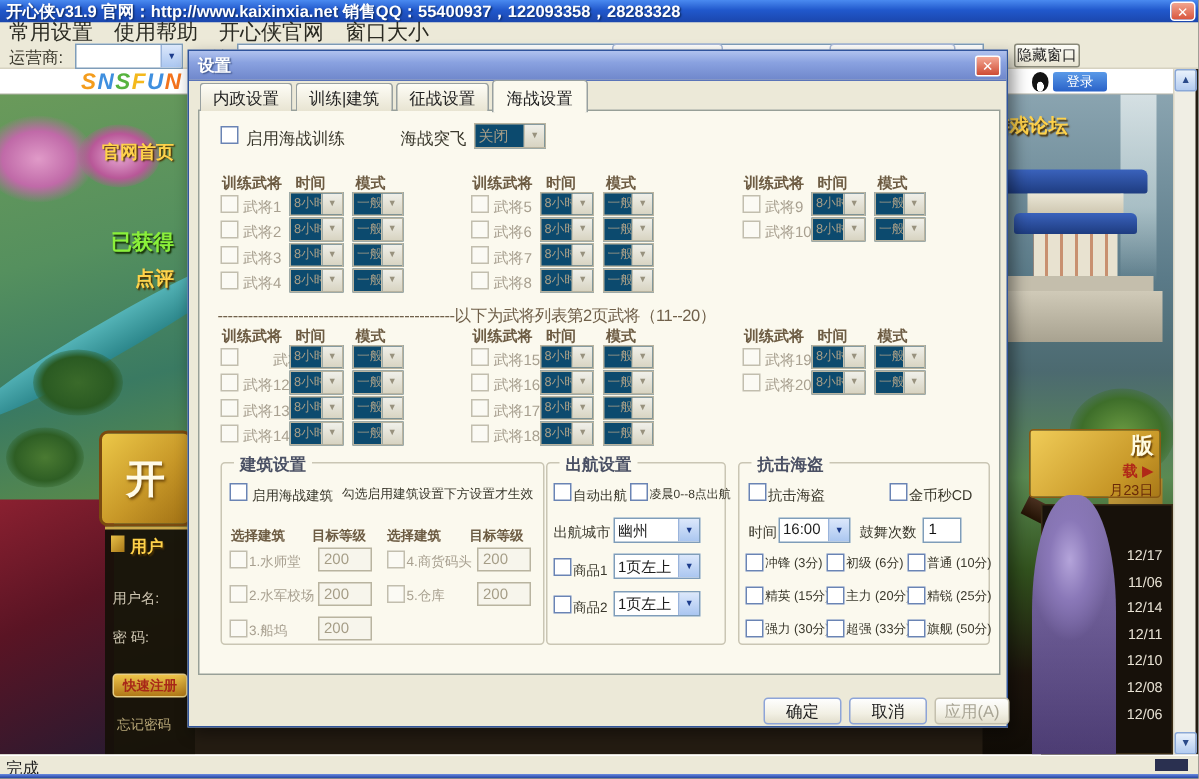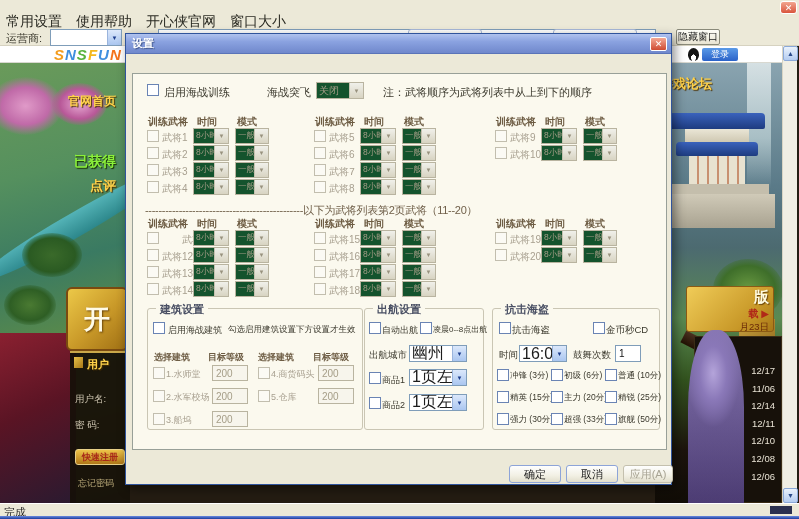--- a/index.html
+++ b/index.html
@@ -17,26 +17,26 @@
   .mitem{margin-right:14px;color:#2a2a22;font-size:14px;}
   .toolbar{position:absolute;left:0;top:28px;width:799px;height:18px;background:#ece9d8;border-bottom:1px solid #d6d2c0;box-sizing:border-box;}
   .tbtn{position:absolute;height:17px;border:1px solid #a8b8d8;border-radius:3px;background:linear-gradient(180deg,#fff,#ece8d8);box-sizing:border-box;}
   .hidebtn{position:absolute;left:676px;top:1px;width:44px;height:16px;border:1px solid #8a8a7a;border-radius:2px;
     background:linear-gradient(180deg,#fdfdf8,#e8e4d2);font-size:10px;display:flex;align-items:center;justify-content:center;color:#222;box-sizing:border-box;}
   .urlinput{position:absolute;left:158px;top:1px;width:498px;height:16px;background:#fff;border:1px solid #7f9db9;box-sizing:border-box;color:#555;font-size:10px;overflow:hidden;}
   
   .cb{position:absolute;width:12px;height:12px;background:#fff;border:1px solid #9a968a;box-sizing:border-box;}
   .cb.en{border-color:#6a84b4;}
   .cb.dis{border-color:#c2beae;background:#fbfaf4;}
-  .sel{position:absolute;height:17px;box-sizing:border-box;border:1px solid #b9b4a0;background:#14532d;display:flex;align-items:center;overflow:hidden;}
+  .sel{position:absolute;height:17px;box-sizing:border-box;border:1px solid #b9b4a0;background:#0c4a6e;display:flex;align-items:center;overflow:hidden;}
   .sel .t{flex:1;padding:0 2px;font-size:8.5px;color:#a59d87;white-space:nowrap;overflow:hidden;}
   .sel .a{width:13px;align-self:stretch;background:linear-gradient(180deg,#f0f0ea,#d8d4c2);border-left:1px solid #c6c2b0;
     display:flex;align-items:center;justify-content:center;font-size:6px;color:#98927e;}
   .sel.en{border-color:#7f9db9;background:#fff;}
-  .sel.en .t{color:#1c1c1c;font-size:16px;}
+  .sel.en .t{color:#1c1c1c;font-size:10px;}
   .sel.en .a{background:linear-gradient(180deg,#dce8fb 0%,#aac6f0 100%);border-left:1px solid #9ab4dc;color:#1c3c8c;}
   .inp{position:absolute;height:16px;box-sizing:border-box;border:1px solid #b9b4a0;background:#f7f5ec;color:#a59d87;font-size:10px;padding:0 3px;display:flex;align-items:center;}
   .inp.en{border-color:#7f9db9;background:#fff;color:#111;}
   .btn{position:absolute;height:18px;box-sizing:border-box;border:1px solid #8da4d8;border-radius:3px;
     background:linear-gradient(180deg,#fefefe 0%,#f2f0e4 60%,#e2decc 100%);font-size:11px;color:#1c1c1c;
     display:flex;align-items:center;justify-content:center;}
   .btn.dis{border-color:#c4c0ae;color:#a8a494;}
   .grp{position:absolute;border:1px solid #cac6b4;border-radius:3px;box-sizing:border-box;}
   .grp .gt{position:absolute;top:-7px;left:8px;background:#fbf9ee;padding:0 4px;color:#4a5064;font-weight:bold;font-size:11px;white-space:nowrap;}
   .gh{color:#6d5c43;font-size:10px;font-weight:bold;}
@@ -103,20 +103,23 @@
   .sbtn{position:absolute;left:0;width:15px;height:15px;border:1px solid #8aa8d8;border-radius:2px;box-sizing:border-box;
     background:linear-gradient(180deg,#eaf2fc,#b4ccf0);color:#2a4a8a;font-size:7px;display:flex;align-items:center;justify-content:center;}
   .statusbar{position:absolute;left:0;top:503px;width:799px;height:13px;background:#ece9d8;border-top:1px solid #fff;box-sizing:border-box;color:#222;}
   .navy{position:absolute;left:0;top:516px;width:799px;height:3px;background:linear-gradient(180deg,#6a8ae0,#1c3c9c);}
 </style>
 </head>
 <body>
 
 <div id="screen">
 
+  <div class="titlebar">
+    <span class="tt">开心侠v31.9  官网：http://www.kaixinxia.net 销售QQ：55400937，122093358，28283328</span>
+  </div>
   <div class="winx">✕</div>
 
   <div class="menubar">
       <span class="mitem">常用设置</span>
       <span class="mitem">使用帮助</span>
       <span class="mitem">开心侠官网</span>
       <span class="mitem">窗口大小</span>
     </div>
 
   <div class="toolbar">
@@ -204,30 +207,35 @@
     <span class="lb" style="left:4px;top:1px;">完成</span>
     <span class="lb" style="left:770px;top:2px;width:22px;height:8px;background:#2a3050;"></span>
   </div>
   <div class="navy"></div>
 
   <div class="dlg">
     <div class="dlgtitle">
       <span>设置</span>
     </div>
     <div class="dlgx">✕</div>
+    <div class="tabs">
+        <span class="tab">内政设置</span>
+        <span class="tab">训练|建筑</span>
+        <span class="tab">征战设置</span>
+        <span class="tab active">海战设置</span>
+      </div>
 
     <div class="dlgpage">
       <span class="cb en" style="left:14px;top:10px;"></span>
       <span class="lb dark" style="left:31px;top:11px;">启用海战训练</span>
       <span class="lb dark" style="left:134px;top:11px;">海战突飞</span>
       <div class="sel" style="left:183px;top:8px;width:48px;">
         <span class="t" style="font-size:10px;">关闭</span>
         <span class="a">▼</span>
       </div>
-      <span class="lb dark" style="left:250px;top:11px;">注：武将顺序为武将列表中从上到下的顺序</span>
 
       <div class="grid" id="grid1" style="top:41px;">
           <span class="lb gh" style="left: 15px; top: 0px;">训练武将</span>
           <span class="lb gh" style="left: 64px; top: 0px;">时间</span>
           <span class="lb gh" style="left: 104px; top: 0px;">模式</span>
           <span class="cb dis" style="left: 14px; top: 15px;"></span>
           <span class="lb gdis" style="left: 29px; top: 16px;">武将1</span>
           <div class="sel" style="left: 60px; top: 13px; width: 36px; height: 16px;">
             <span class="t">8小时</span>
             <span class="a">▼</span>

